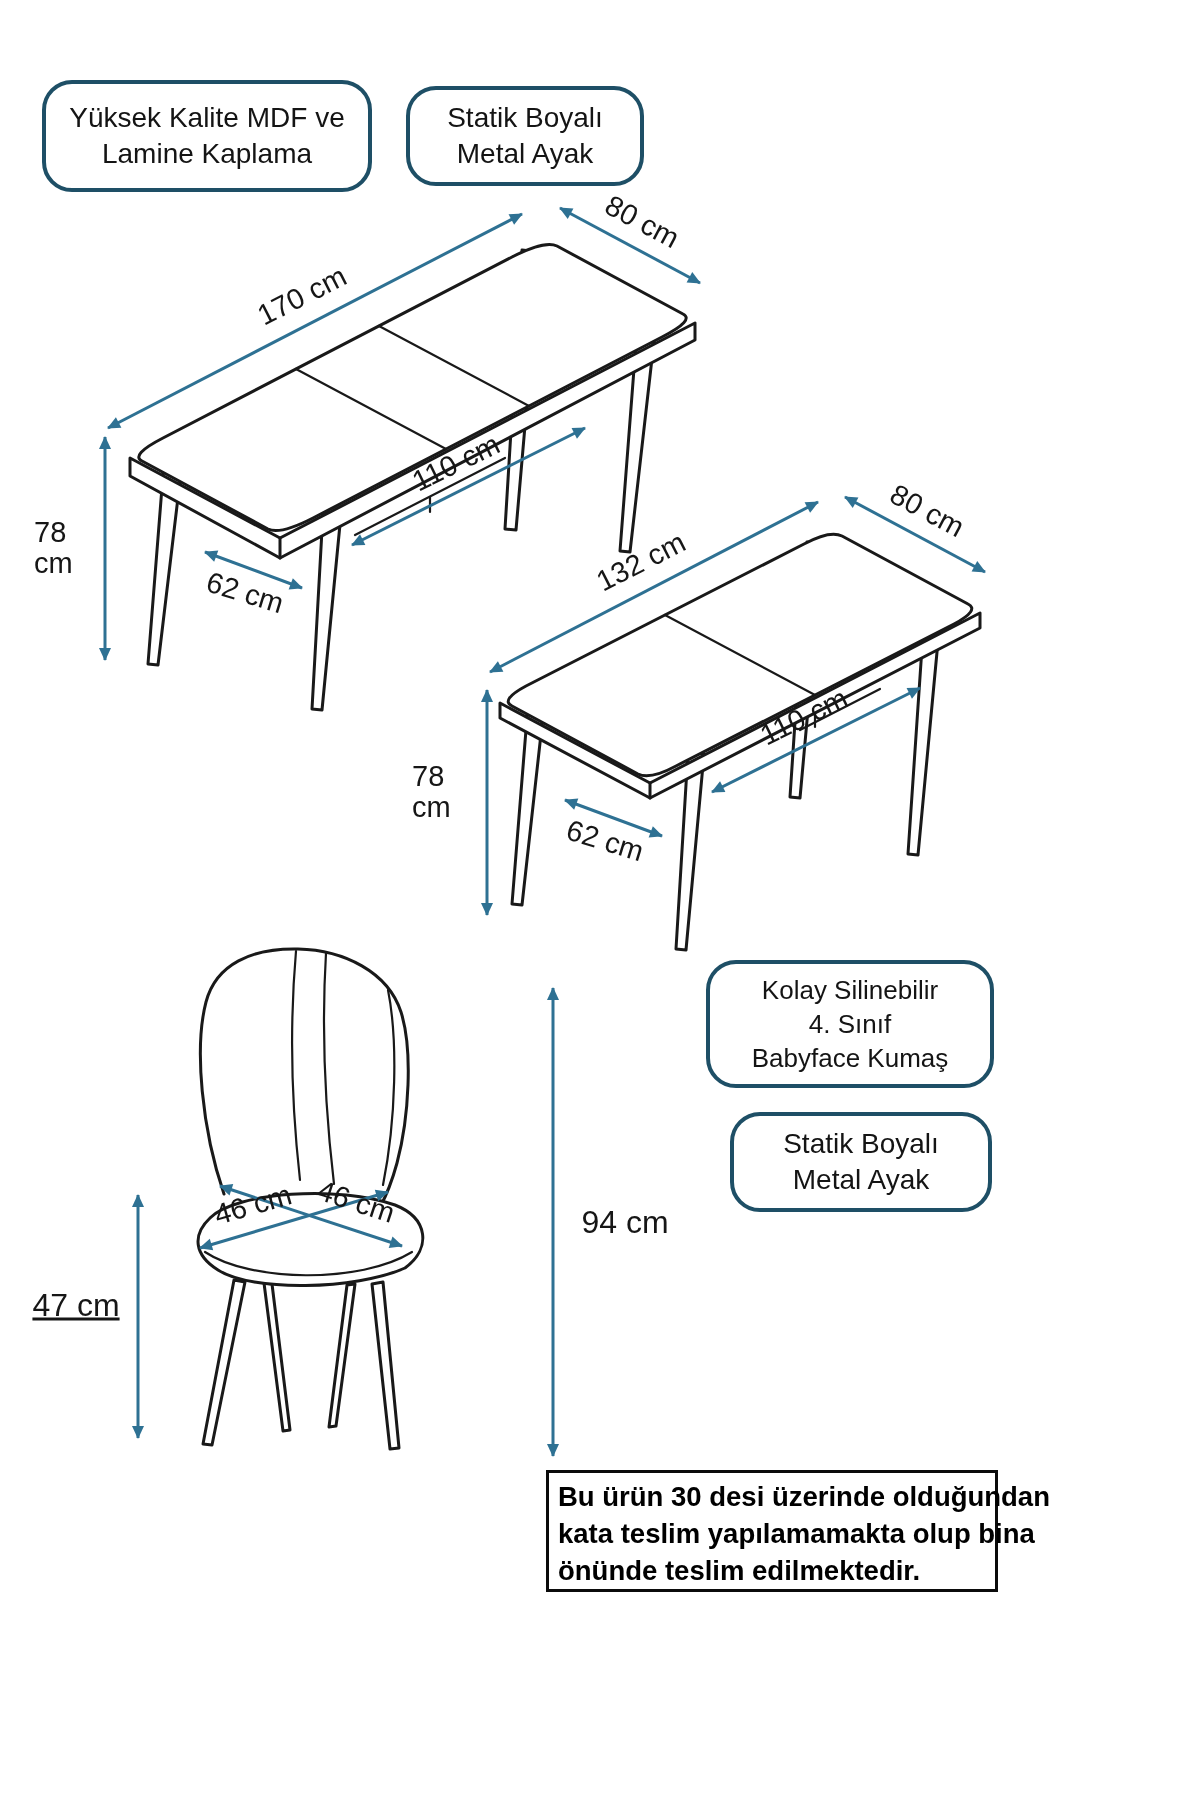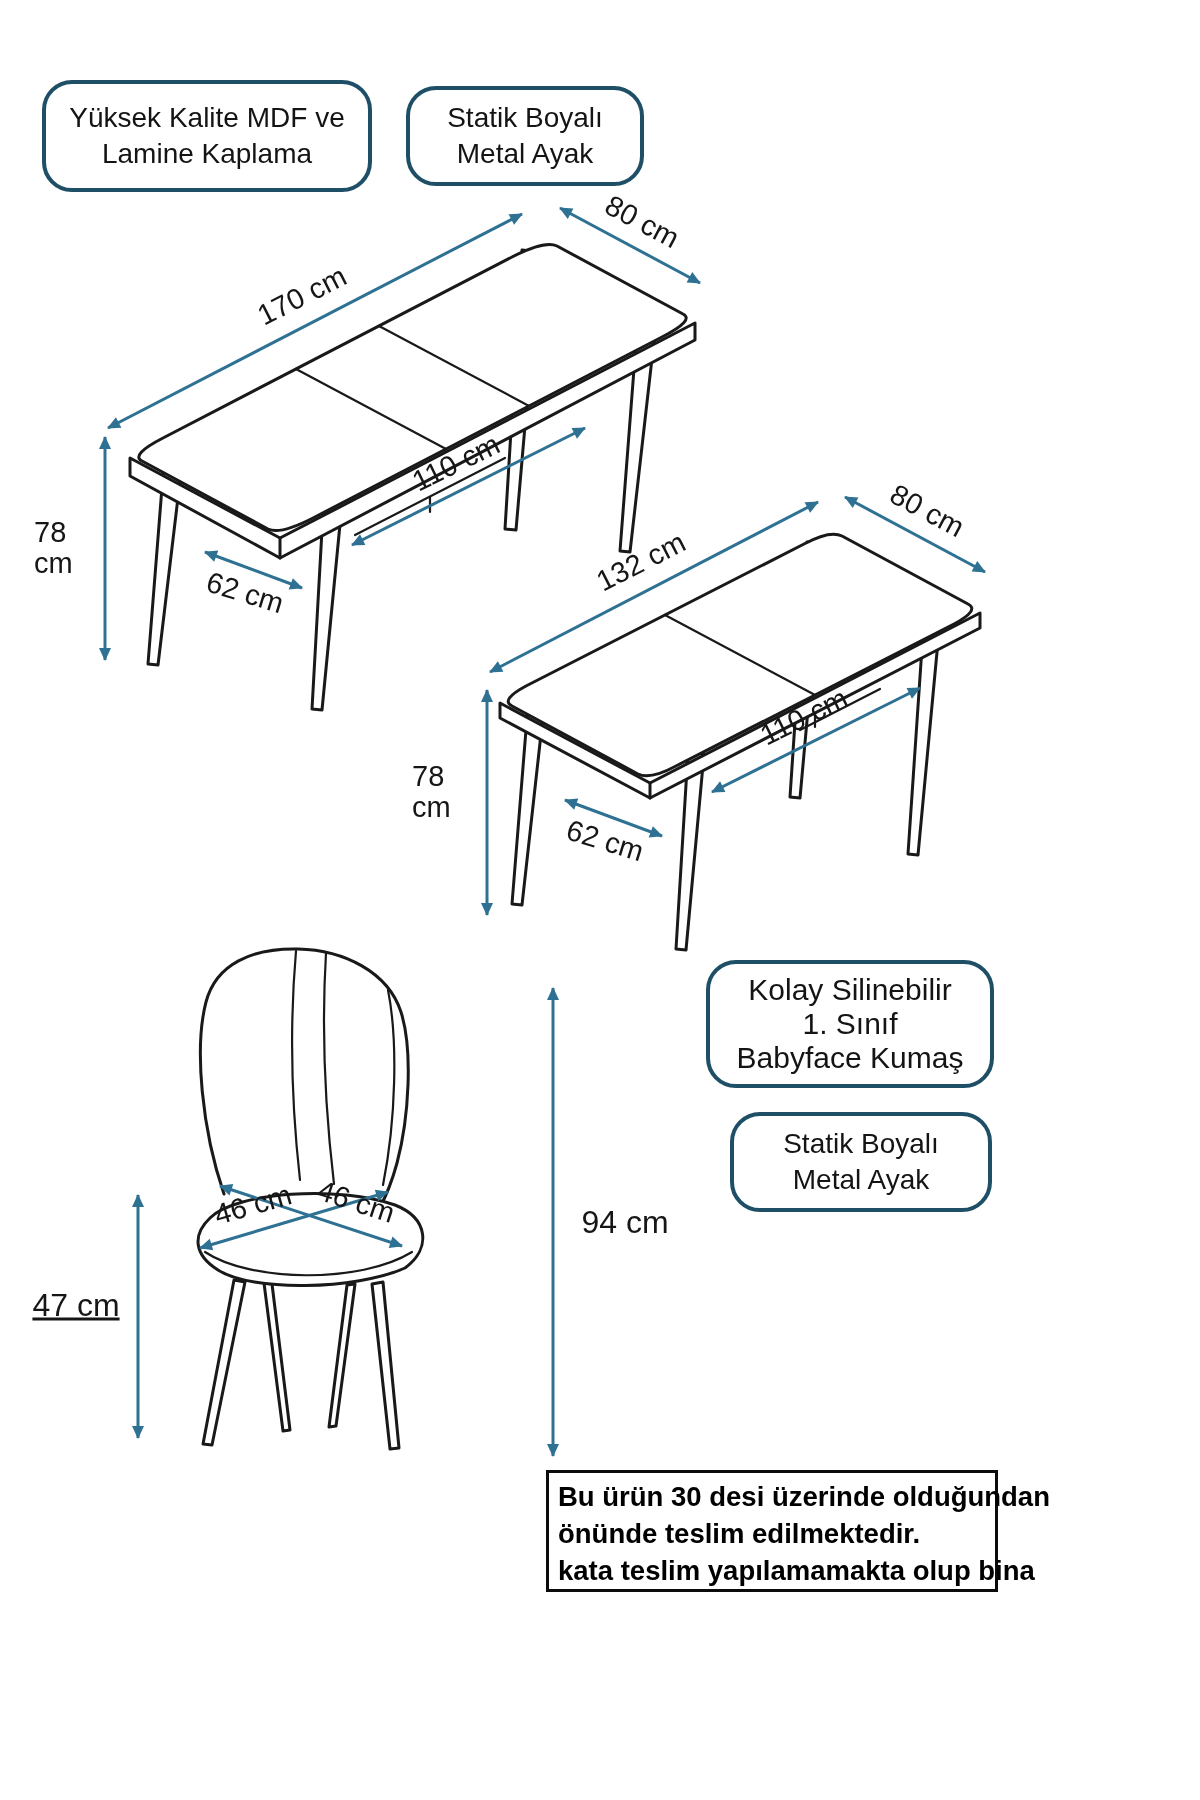--- a/index.html
+++ b/index.html
@@ -126,23 +126,23 @@
   <div class="badge" style="left:42px; top:80px; width:330px; height:112px;">
     <div class="bline">Yüksek Kalite MDF ve</div>
     <div class="bline">Lamine Kaplama</div>
   </div>
 
   <div class="badge" style="left:406px; top:86px; width:238px; height:100px;">
     <div class="bline">Statik Boyalı</div>
     <div class="bline">Metal Ayak</div>
   </div>
 
-  <div class="badge" style="left:706px; top:960px; width:288px; height:128px; font-size:30px; line-height:34px;">
+  <div class="badge" style="left:706px; top:960px; width:288px; height:128px; font-size:26px; line-height:34px;">
     <div class="bline">Kolay Silinebilir</div>
-    <div class="bline">1. Sınıf</div>
+    <div class="bline">4. Sınıf</div>
     <div class="bline">Babyface Kumaş</div>
   </div>
 
   <div class="badge" style="left:730px; top:1112px; width:262px; height:100px;">
     <div class="bline">Statik Boyalı</div>
     <div class="bline">Metal Ayak</div>
   </div>
 
   <div class="dim" style="left:302px; top:296px; transform:translate(-50%,-50%) rotate(-27deg);">170 cm</div>
   <div class="dim" style="left:642px; top:222px; transform:translate(-50%,-50%) rotate(28deg);">80 cm</div>
@@ -156,17 +156,17 @@
   <div class="dim" style="left:605px; top:841px; transform:translate(-50%,-50%) rotate(17deg);">62 cm</div>
   <div class="dim" style="left:804px; top:717px; transform:translate(-50%,-50%) rotate(-26deg);">110 cm</div>
 
   <div class="dim" style="left:253px; top:1205px; transform:translate(-50%,-50%) rotate(-16deg);">46 cm</div>
   <div class="dim" style="left:356px; top:1202px; transform:translate(-50%,-50%) rotate(18deg);">46 cm</div>
   <div class="dim dim-big" style="left:76px; top:1305px; transform:translate(-50%,-50%);text-decoration:underline;">47 cm</div>
   <div class="dim dim-big" style="left:625px; top:1222px; transform:translate(-50%,-50%);">94 cm</div>
 
   <div class="note-box">
     <div class="nline">Bu ürün 30 desi üzerinde olduğundan</div>
+    <div class="nline">kata teslim yapılamamakta olup bina</div>
     <div class="nline">önünde teslim edilmektedir.</div>
-    <div class="nline">kata teslim yapılamamakta olup bina</div>
   </div>
 
 </div>
 
 </body></html>

